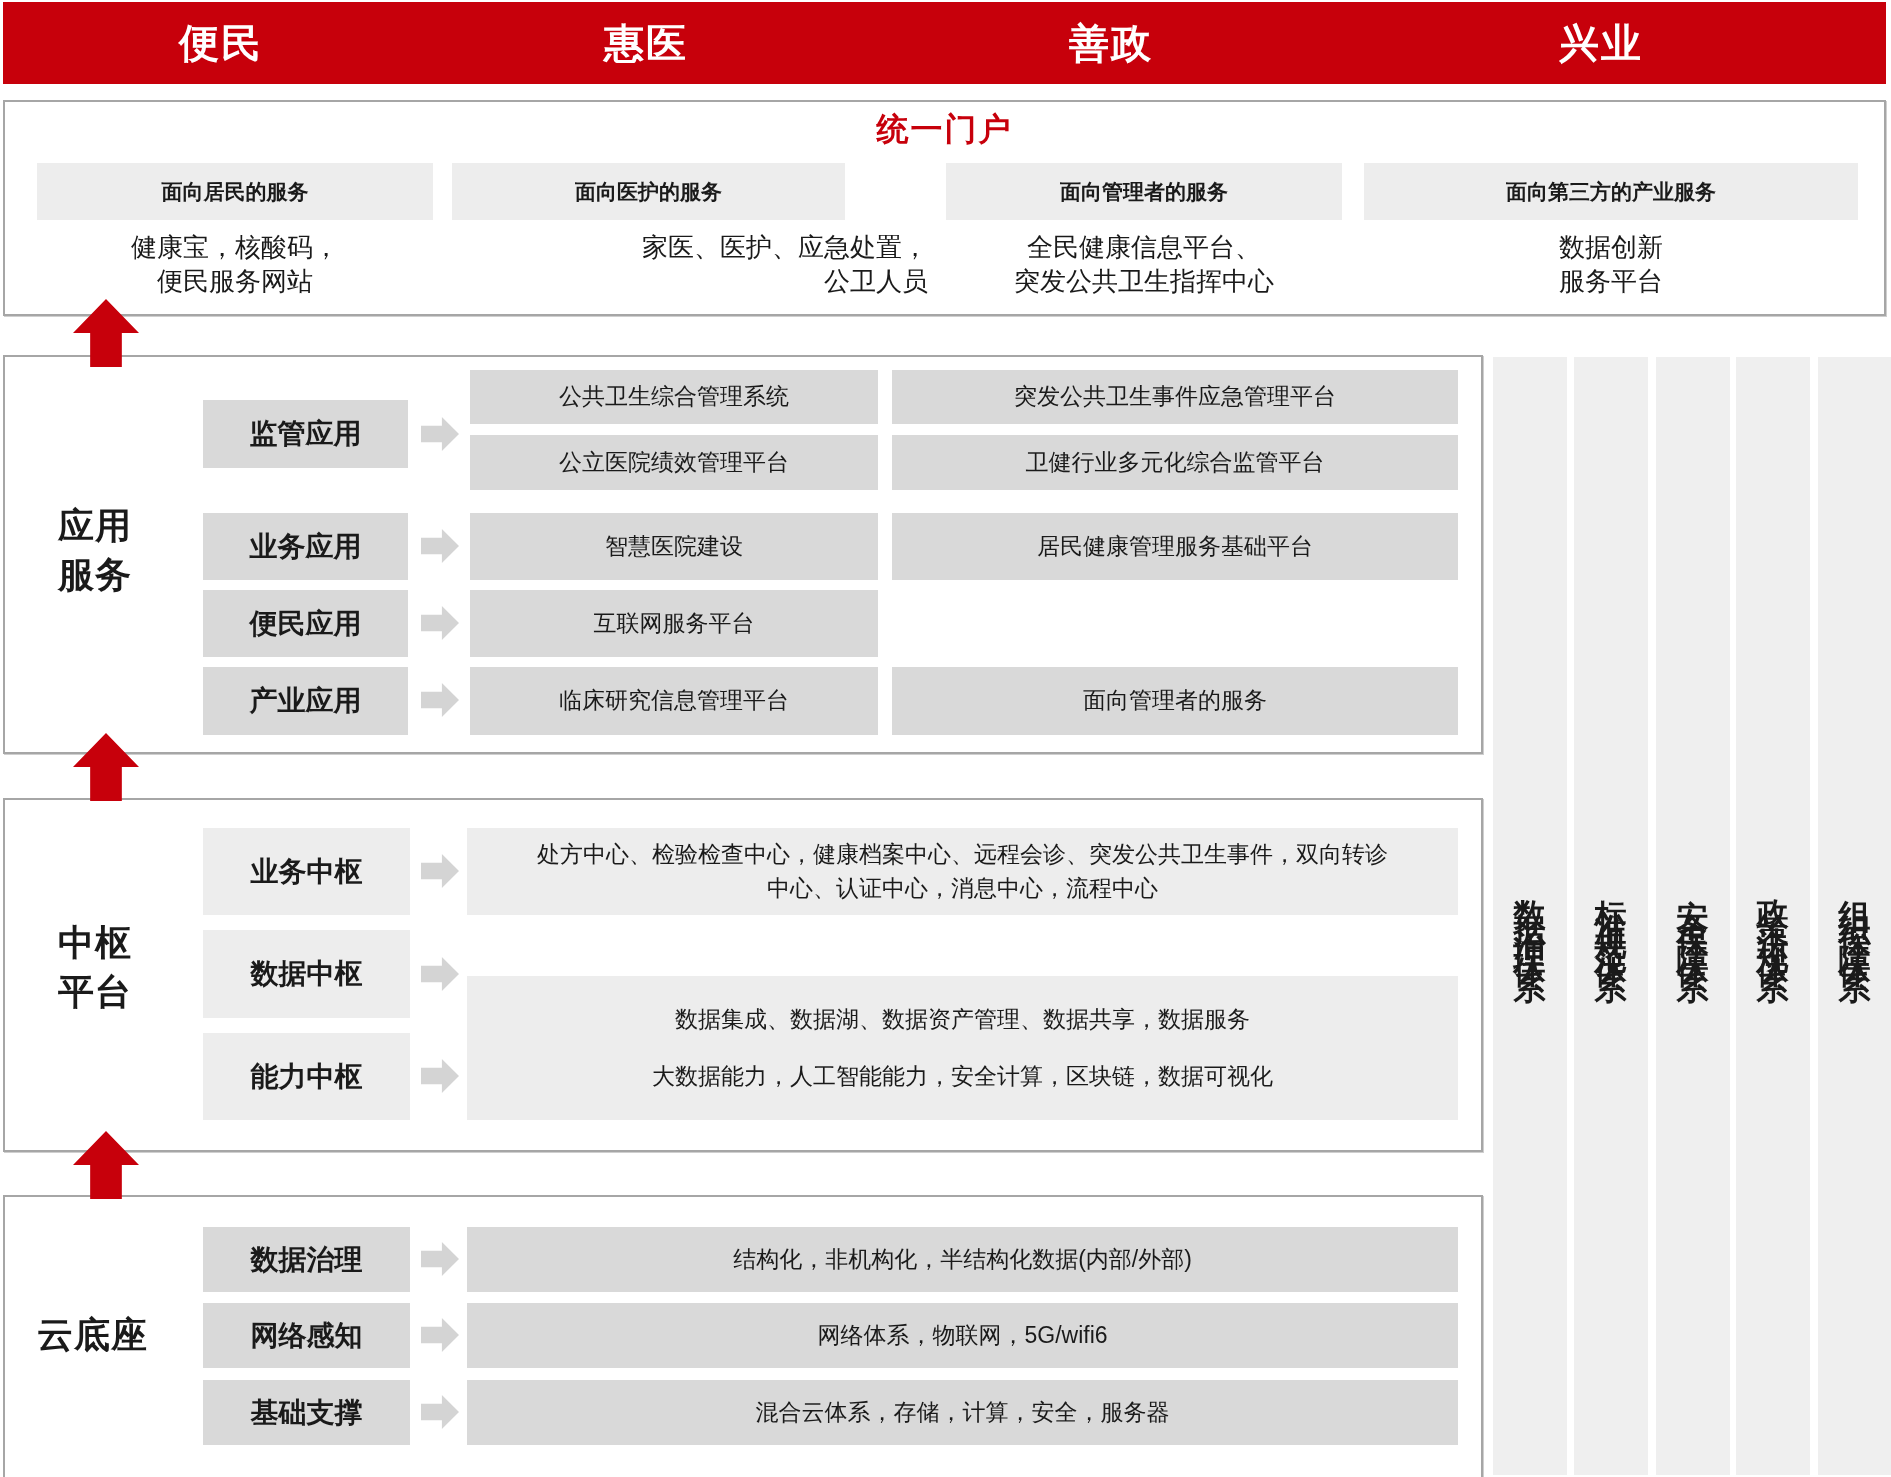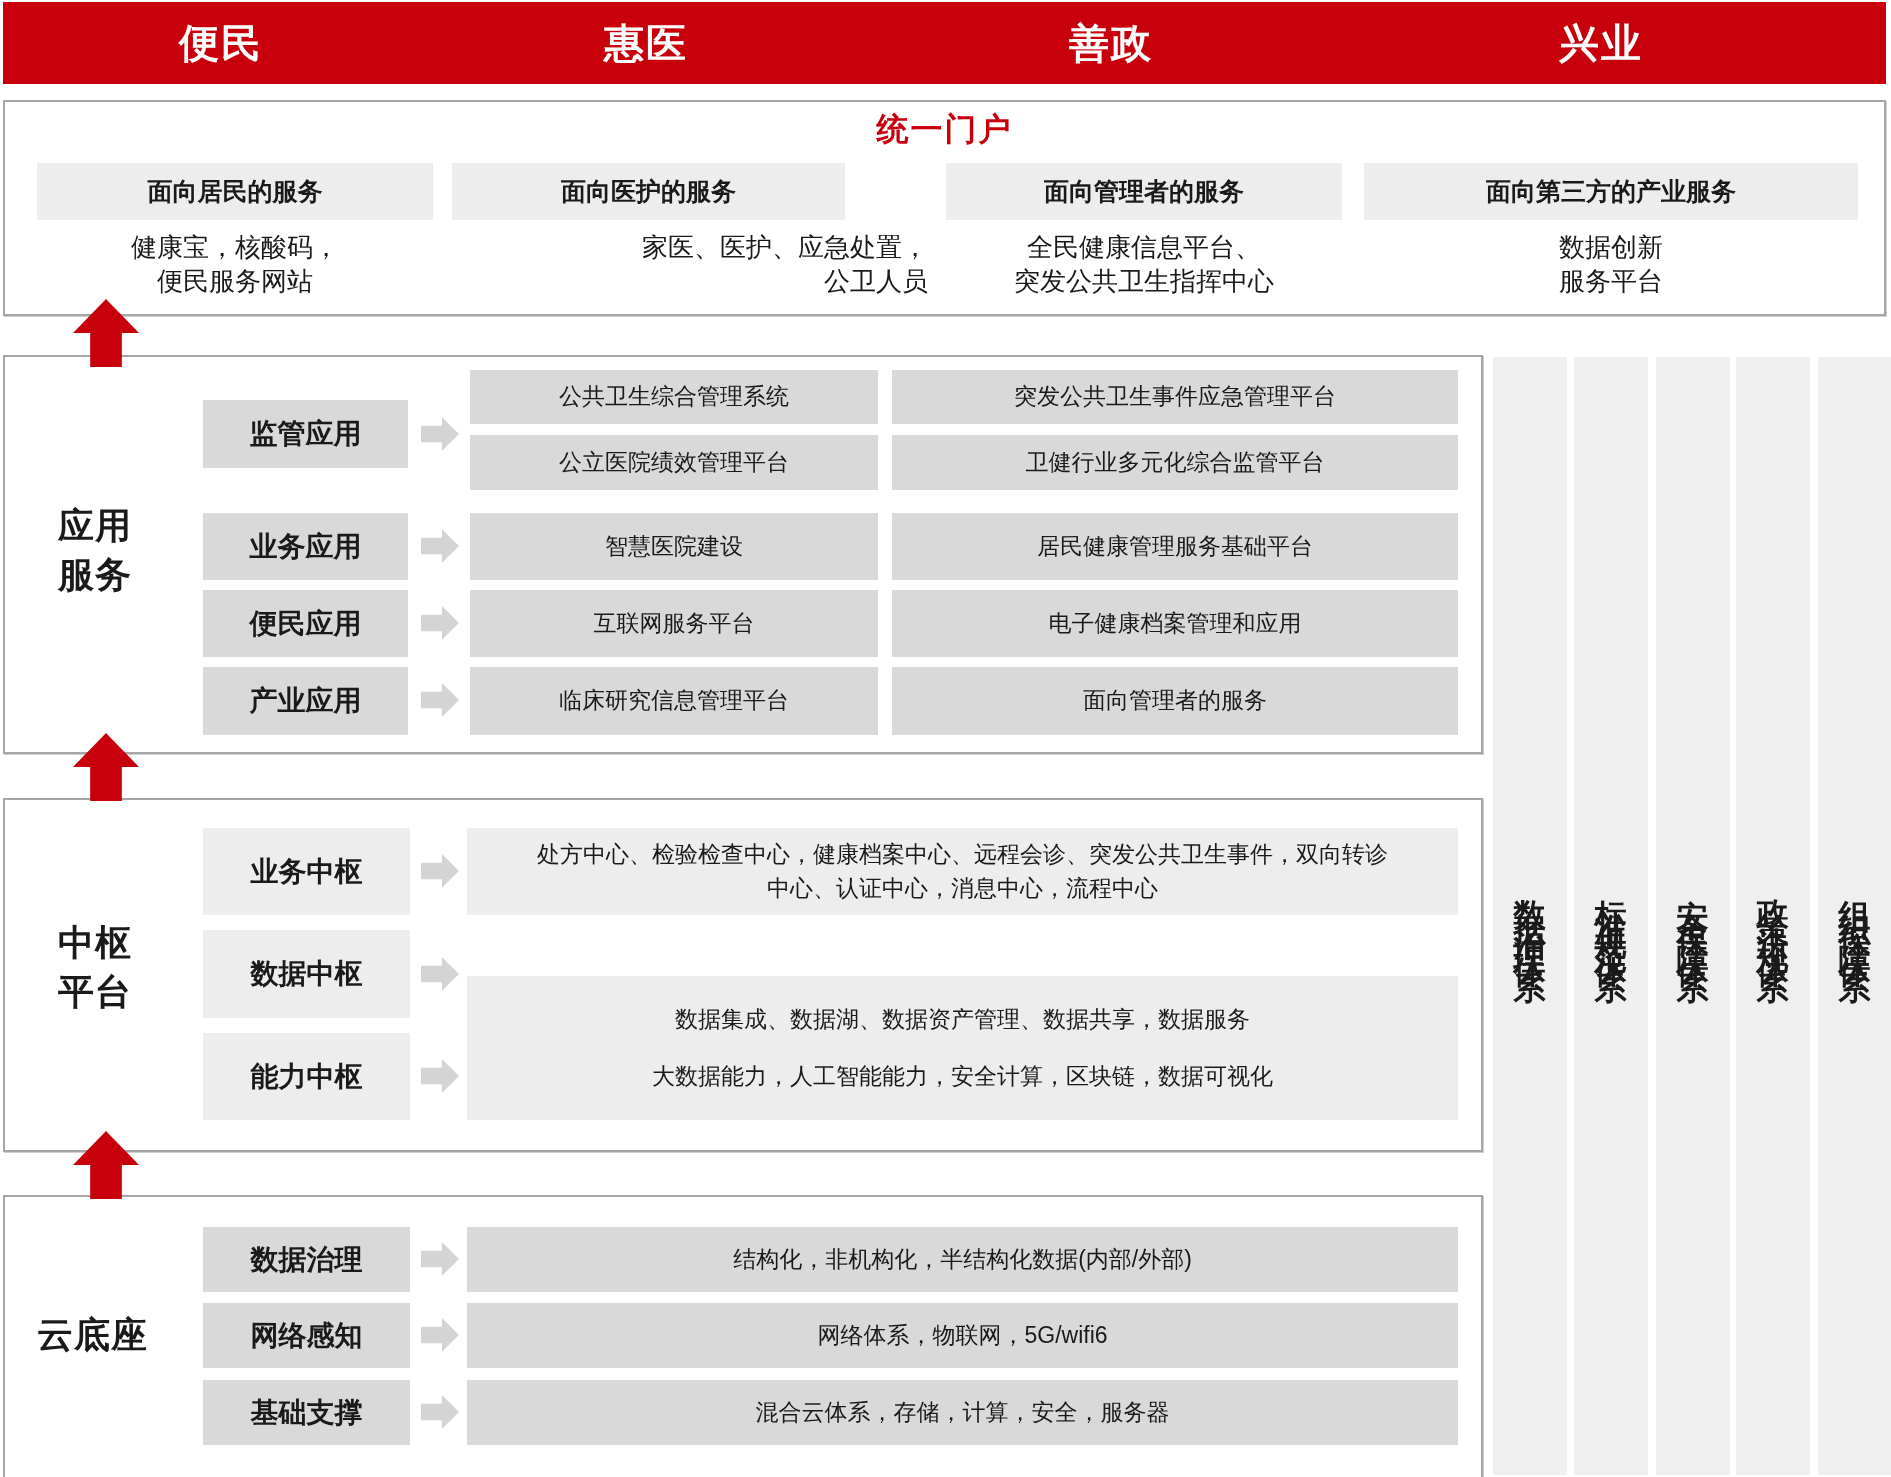--- a/index.html
+++ b/index.html
@@ -22,21 +22,21 @@
     position:absolute;top:50%;transform:translate(-50%,-50%);
     color:#fff;font-size:40px;font-weight:bold;white-space:nowrap;letter-spacing:2px;
   }
   .outline-box{background:#fff;border:2px solid var(--border);box-shadow:1px 1px 0 #cfcfcf;}
   .portal-title{
     left:3px;top:108px;width:1883px;text-align:center;
     color:var(--red);font-size:32px;font-weight:bold;letter-spacing:2px;
   }
   .portal-head{
     background:var(--gray-light);display:flex;align-items:center;justify-content:center;
-    font-size:25px;font-weight:bold;white-space:nowrap;
+    font-size:21px;font-weight:bold;white-space:nowrap;
   }
   .portal-desc{
     transform:translateX(-50%);width:560px;text-align:center;
     font-size:26px;line-height:1.32;white-space:pre-line;
   }
   .sec-label{
     display:flex;align-items:center;justify-content:center;text-align:center;
     font-size:36px;font-weight:bold;line-height:1.35;white-space:pre-line;letter-spacing:1px;
   }
   .row-label{
@@ -109,21 +109,20 @@
   <div class="abs chevron" style="left:421px;top:606px;"></div>
   <div class="abs chevron" style="left:421px;top:683px;"></div>
 
   <div class="abs cbox fill-dark" style="left:470px;top:370px;width:408px;height:54px;">公共卫生综合管理系统</div>
   <div class="abs cbox fill-dark" style="left:892px;top:370px;width:566px;height:54px;">突发公共卫生事件应急管理平台</div>
   <div class="abs cbox fill-dark" style="left:470px;top:435px;width:408px;height:55px;">公立医院绩效管理平台</div>
   <div class="abs cbox fill-dark" style="left:892px;top:435px;width:566px;height:55px;">卫健行业多元化综合监管平台</div>
   <div class="abs cbox fill-dark" style="left:470px;top:513px;width:408px;height:67px;">智慧医院建设</div>
   <div class="abs cbox fill-dark" style="left:892px;top:513px;width:566px;height:67px;">居民健康管理服务基础平台</div>
   <div class="abs cbox fill-dark" style="left:470px;top:590px;width:408px;height:67px;">互联网服务平台</div>
-  <div class="abs cbox fill-dark" style="left:892px;top:590px;width:566px;height:67px;">电子健康档案管理和应用</div>
   <div class="abs cbox fill-dark" style="left:470px;top:667px;width:408px;height:68px;">临床研究信息管理平台</div>
   <div class="abs cbox fill-dark" style="left:892px;top:667px;width:566px;height:68px;">面向管理者的服务</div>
 
   <div class="abs outline-box" style="left:3px;top:798px;width:1476px;height:350px;"></div>
   <div class="abs sec-label" style="left:20px;top:920px;width:150px;height:95px;">中枢
 平台</div>
 
   <div class="abs row-label fill-light" style="left:203px;top:828px;width:207px;height:87px;">业务中枢</div>
   <div class="abs row-label fill-light" style="left:203px;top:930px;width:207px;height:88px;">数据中枢</div>
   <div class="abs row-label fill-light" style="left:203px;top:1033px;width:207px;height:87px;">能力中枢</div>

